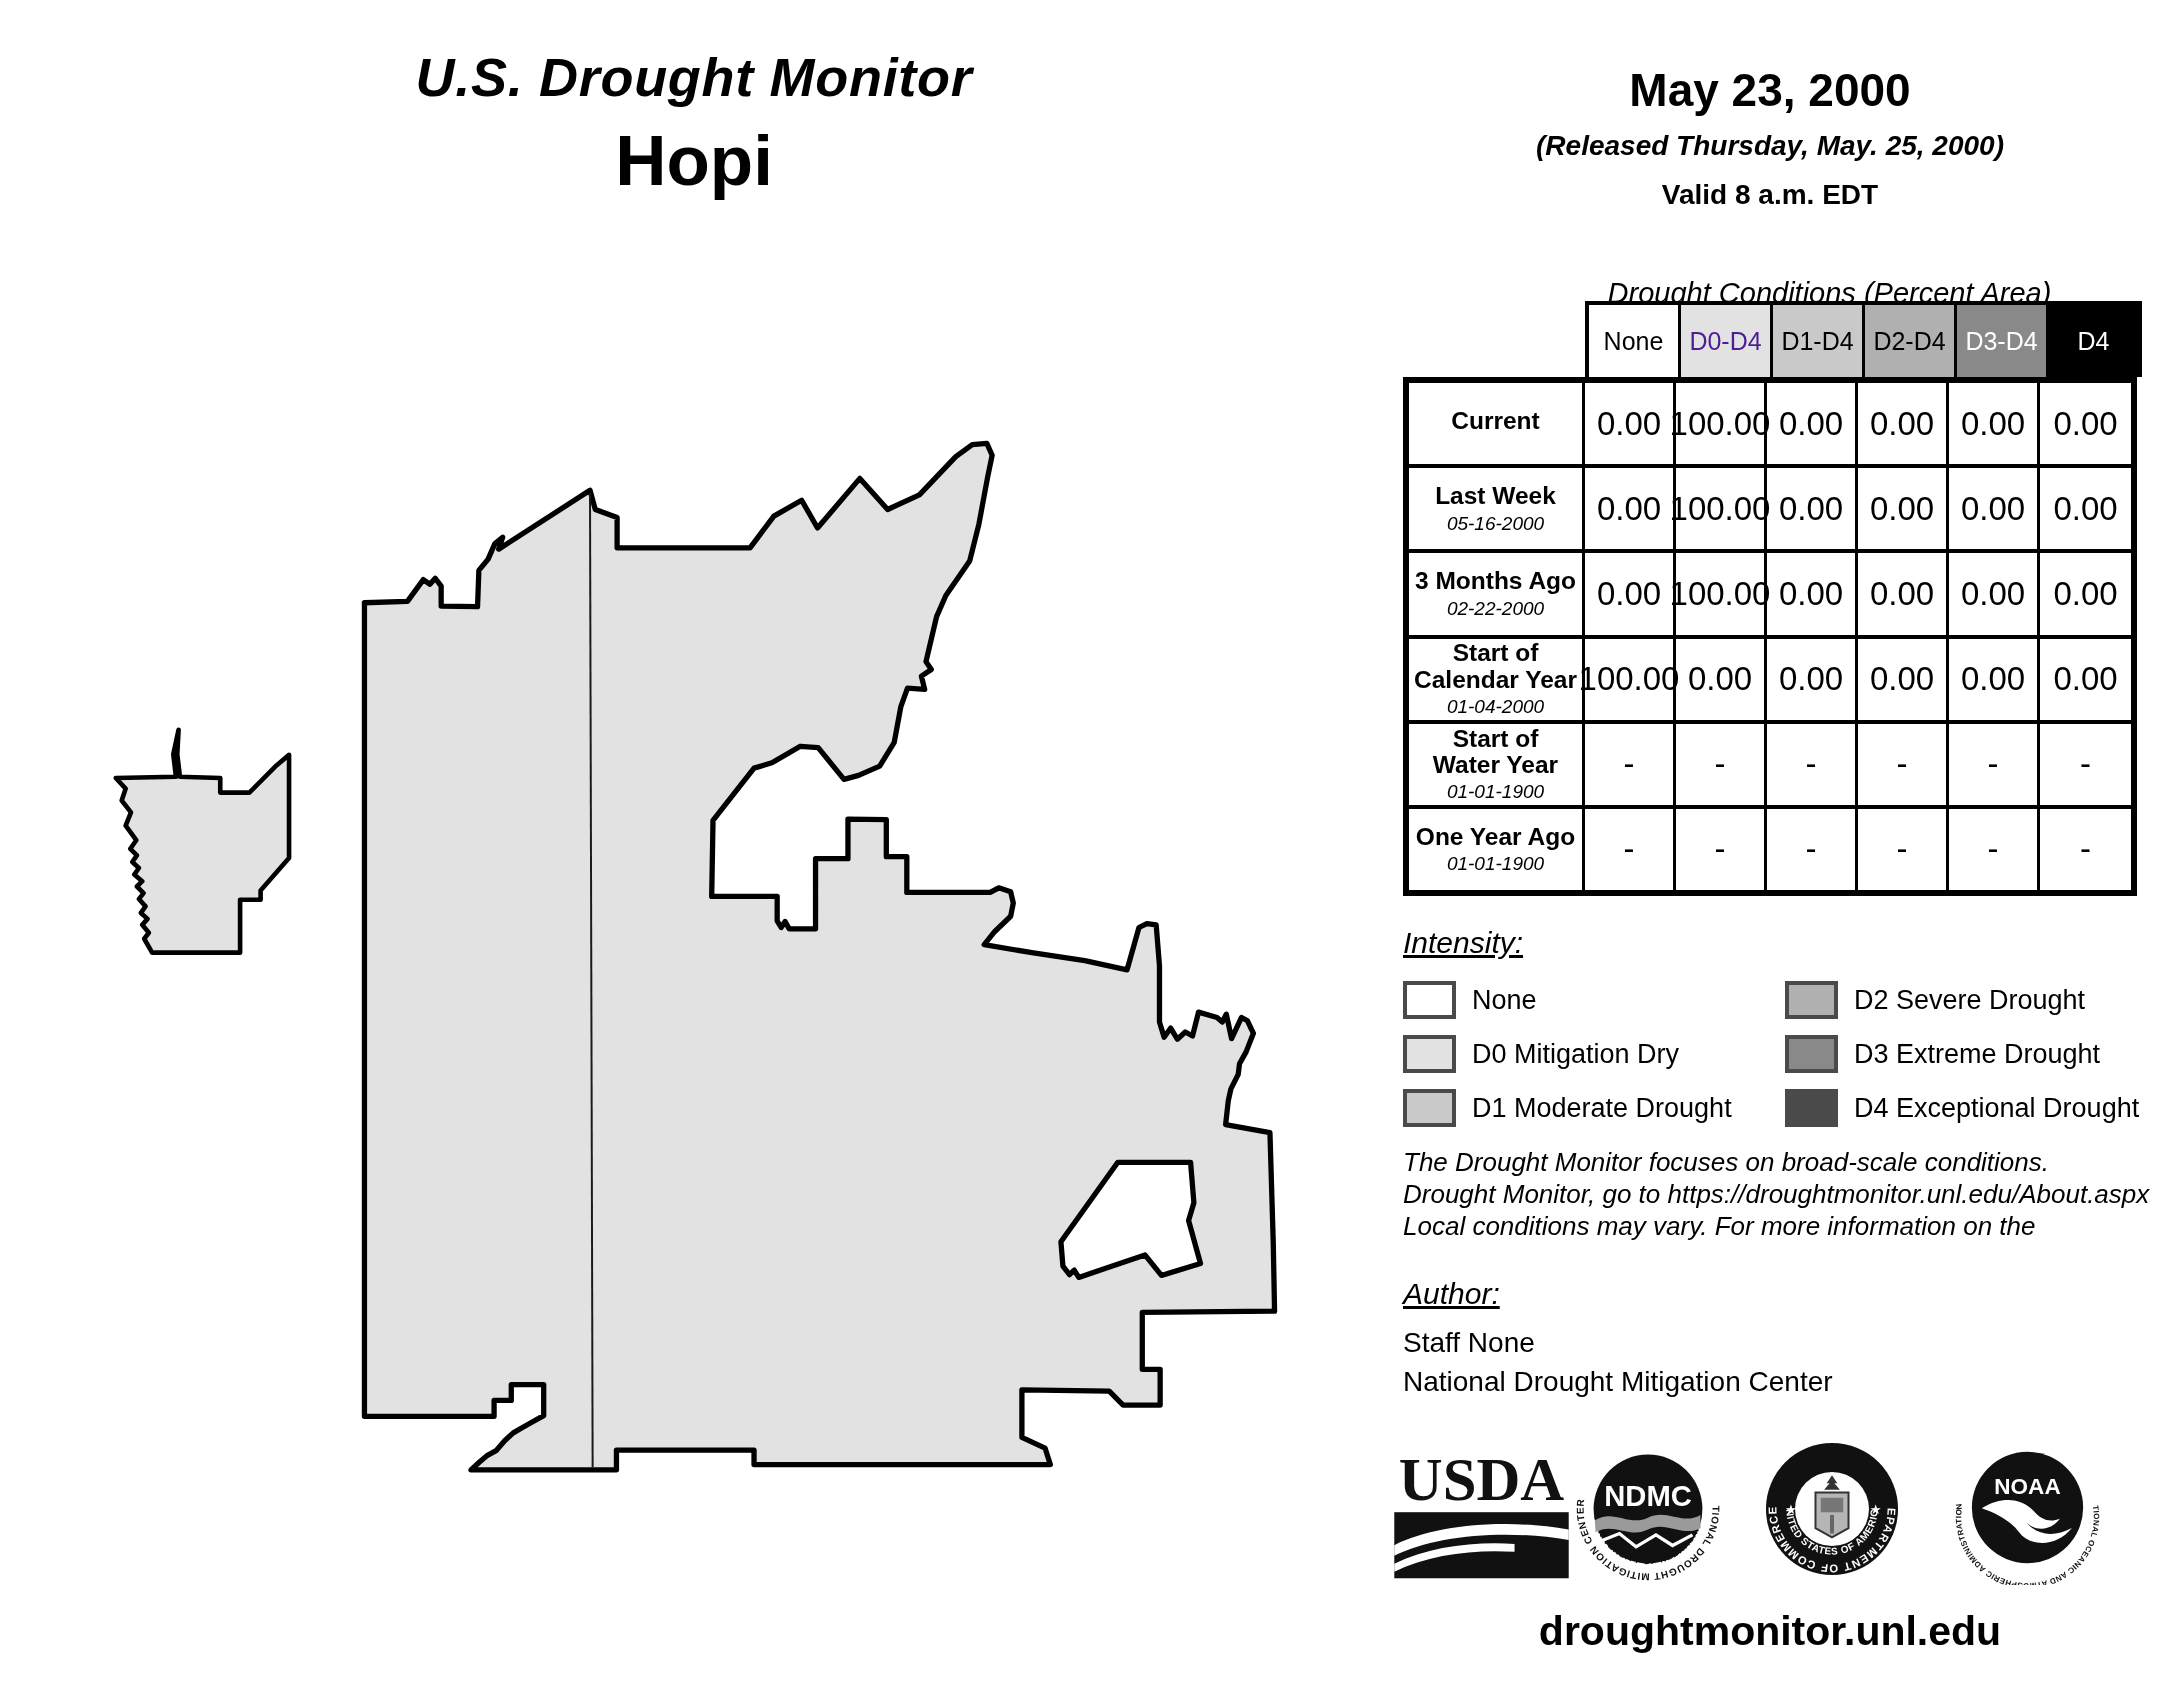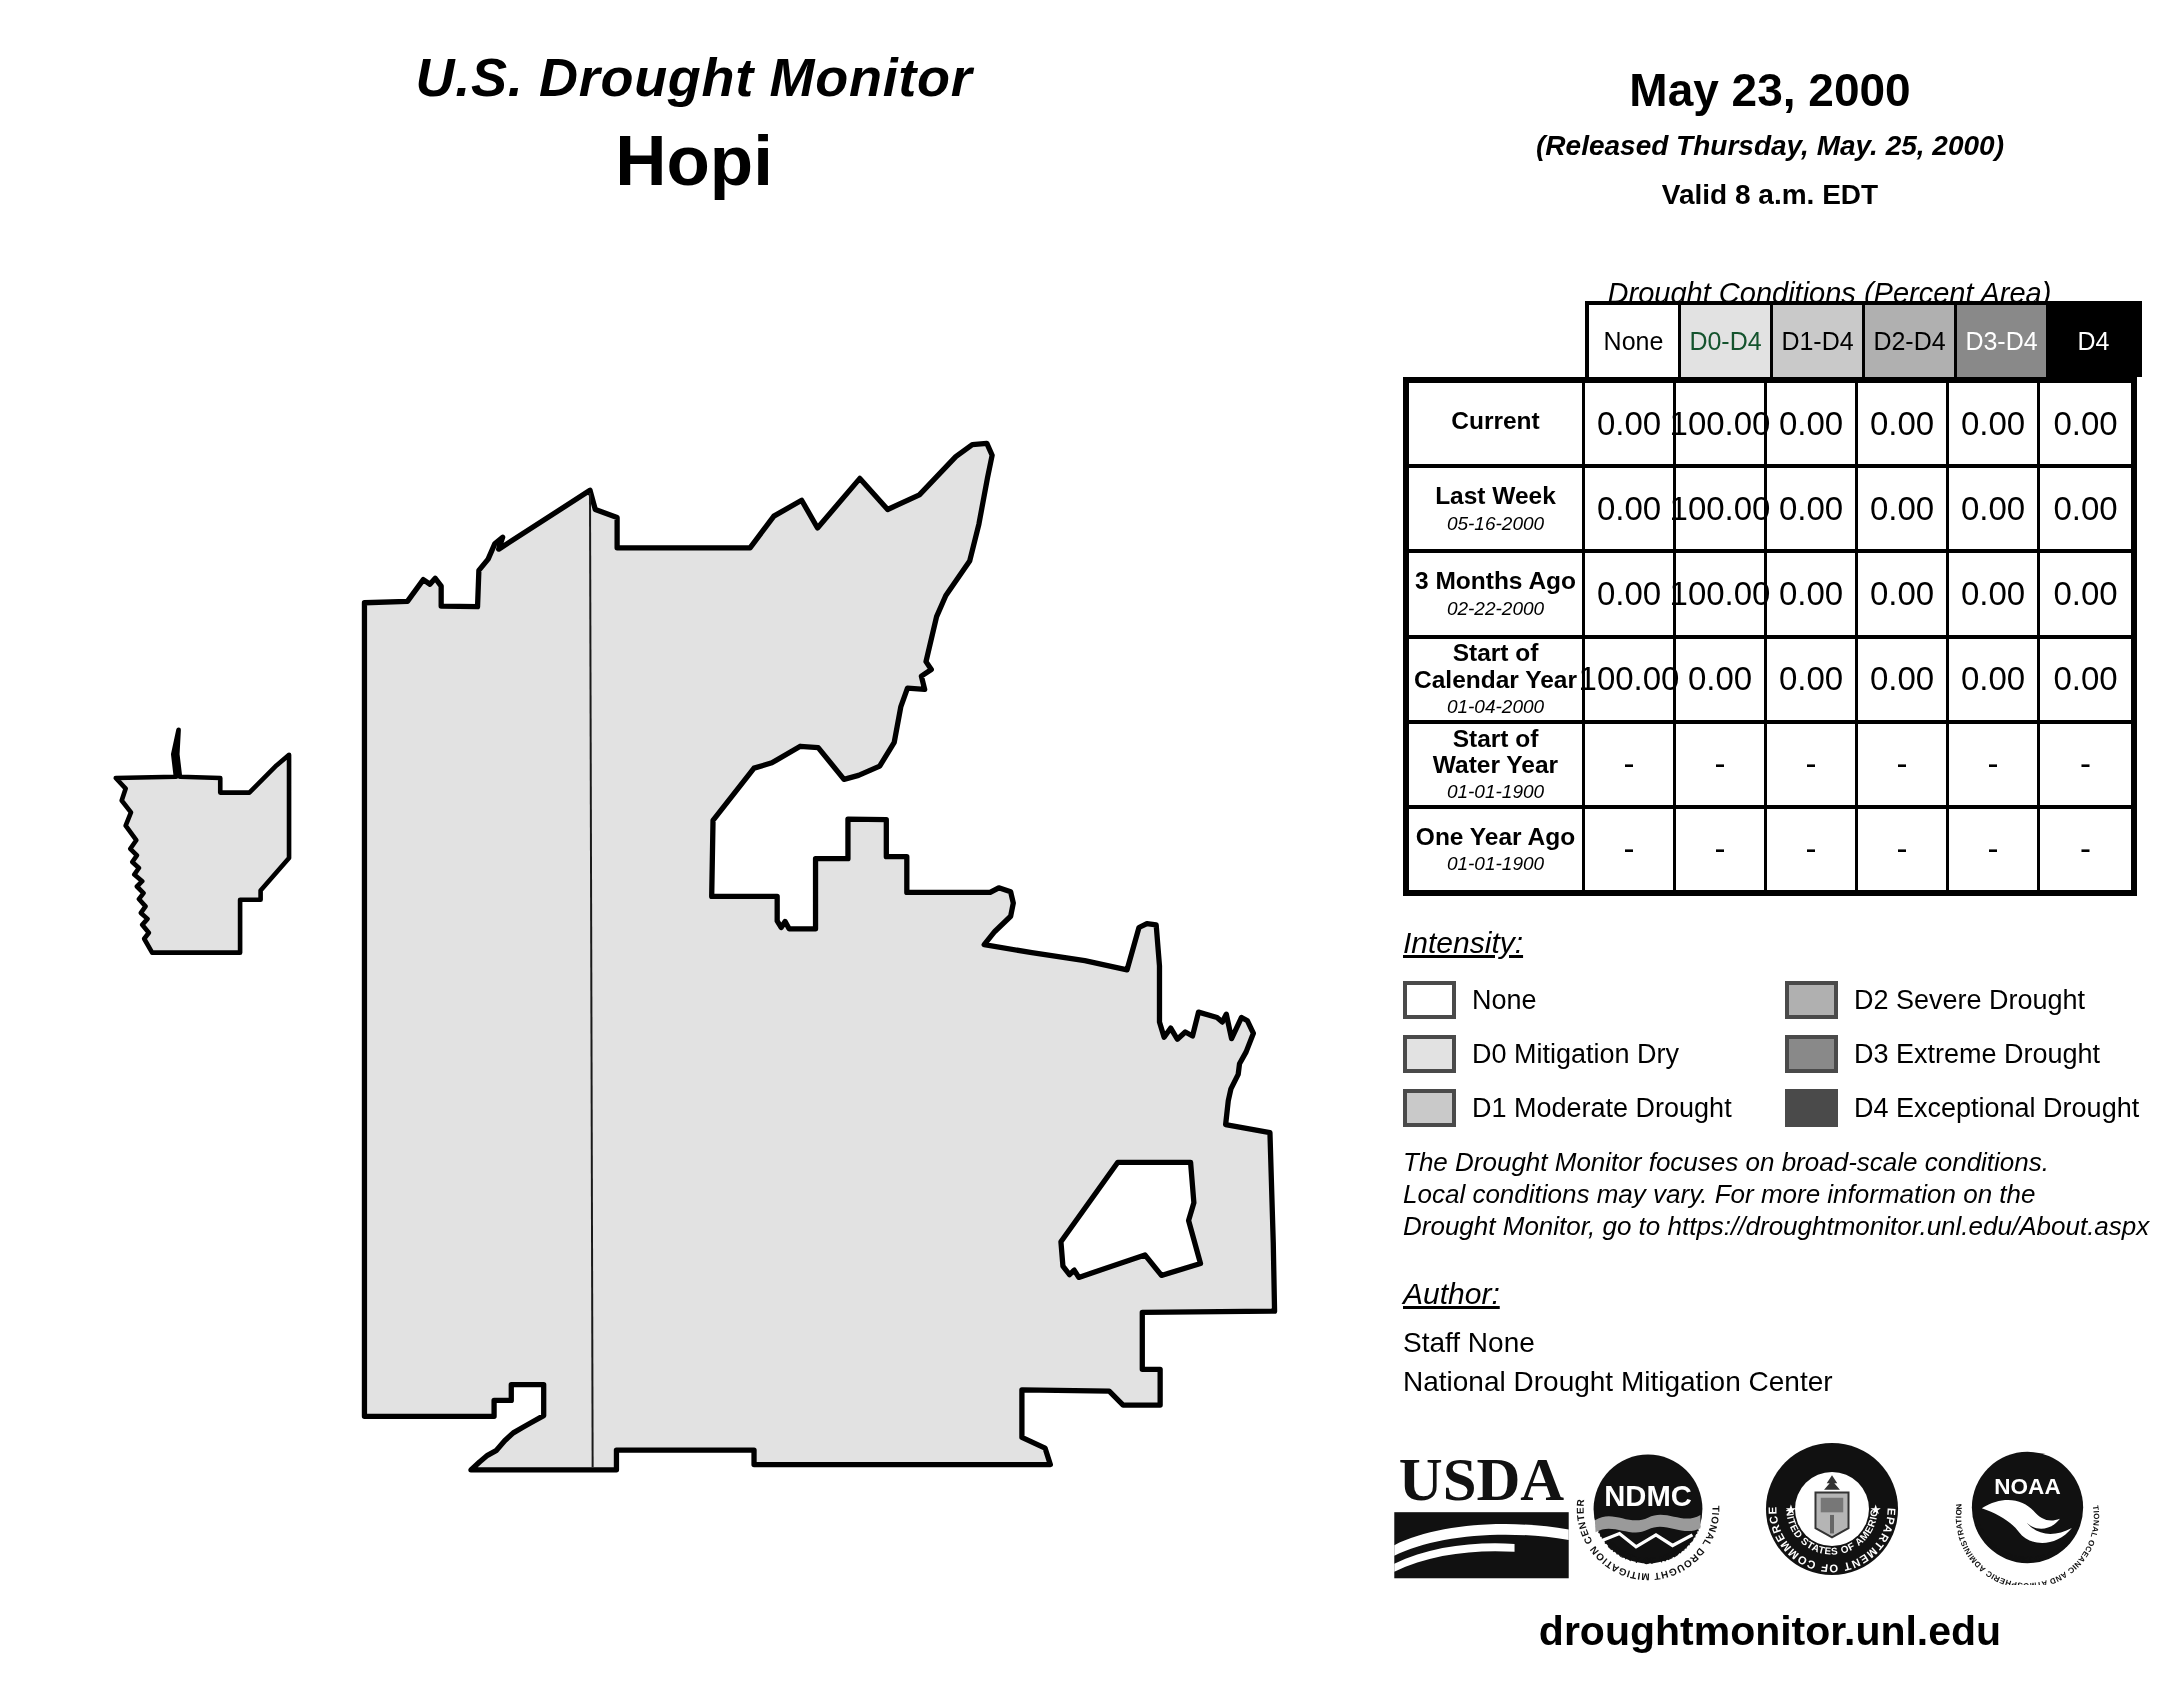--- a/index.html
+++ b/index.html
@@ -100,21 +100,21 @@
   <div class="abs date-block">
     <div class="date-main">May 23, 2000</div>
     <div class="date-released">(Released Thursday, May. 25, 2000)</div>
     <div class="date-valid">Valid 8 a.m. EDT</div>
   </div>
 
   <div class="abs table-title">Drought Conditions (Percent Area)</div>
 
   <div class="abs header-row">
     <div class="header-cell" style="background-color: rgb(255, 255, 255); color: rgb(0, 0, 0);">None</div>
-    <div class="header-cell" style="background-color: rgb(226, 226, 226); color: #14532d;">D0-D4</div>
+    <div class="header-cell" style="background-color: rgb(226, 226, 226); color: #4c1d95;">D0-D4</div>
     <div class="header-cell" style="background-color: rgb(201, 201, 201); color: rgb(0, 0, 0);">D1-D4</div>
     <div class="header-cell" style="background-color: rgb(176, 176, 176); color: rgb(0, 0, 0);">D2-D4</div>
     <div class="header-cell" style="background-color: rgb(137, 137, 137); color: rgb(255, 255, 255);">D3-D4</div>
     <div class="header-cell" style="background-color: #000000; color: rgb(255, 255, 255);">D4</div>
   </div>
 
   <div class="abs data-table">
 
     <div class="data-row">
       <div class="label-cell">
@@ -225,22 +225,22 @@
       <span class="legend-label">D1 Moderate Drought</span>
     </div>
     <div class="legend-item">
       <div class="swatch" style="background-color: rgb(74, 74, 74);"></div>
       <span class="legend-label">D4 Exceptional Drought</span>
     </div>
   </div>
 
   <div class="abs disclaimer">
     <div>The Drought Monitor focuses on broad-scale conditions.</div>
+    <div>Drought Monitor, go to https://droughtmonitor.unl.edu/About.aspx</div>
     <div>Local conditions may vary. For more information on the</div>
-    <div>Drought Monitor, go to https://droughtmonitor.unl.edu/About.aspx</div>
   </div>
 
   <div class="abs author-heading">Author:</div>
   <div class="abs author-name">Staff None</div>
   <div class="abs author-org">National Drought Mitigation Center</div>
 
   <svg class="logo" style="left:1389px;top:1446px;" width="185" height="139" viewBox="0 0 280 210">
     <text x="140" y="82" text-anchor="middle" font-family="Liberation Serif, serif" font-weight="bold" font-size="92" fill="#111">USDA</text>
     <rect x="8" y="100" width="264" height="100" fill="#111"></rect>
     <path d="M 8 150 C 70 118 180 110 272 126 L 272 142 C 180 126 70 134 8 166 Z" fill="#fff"></path>

